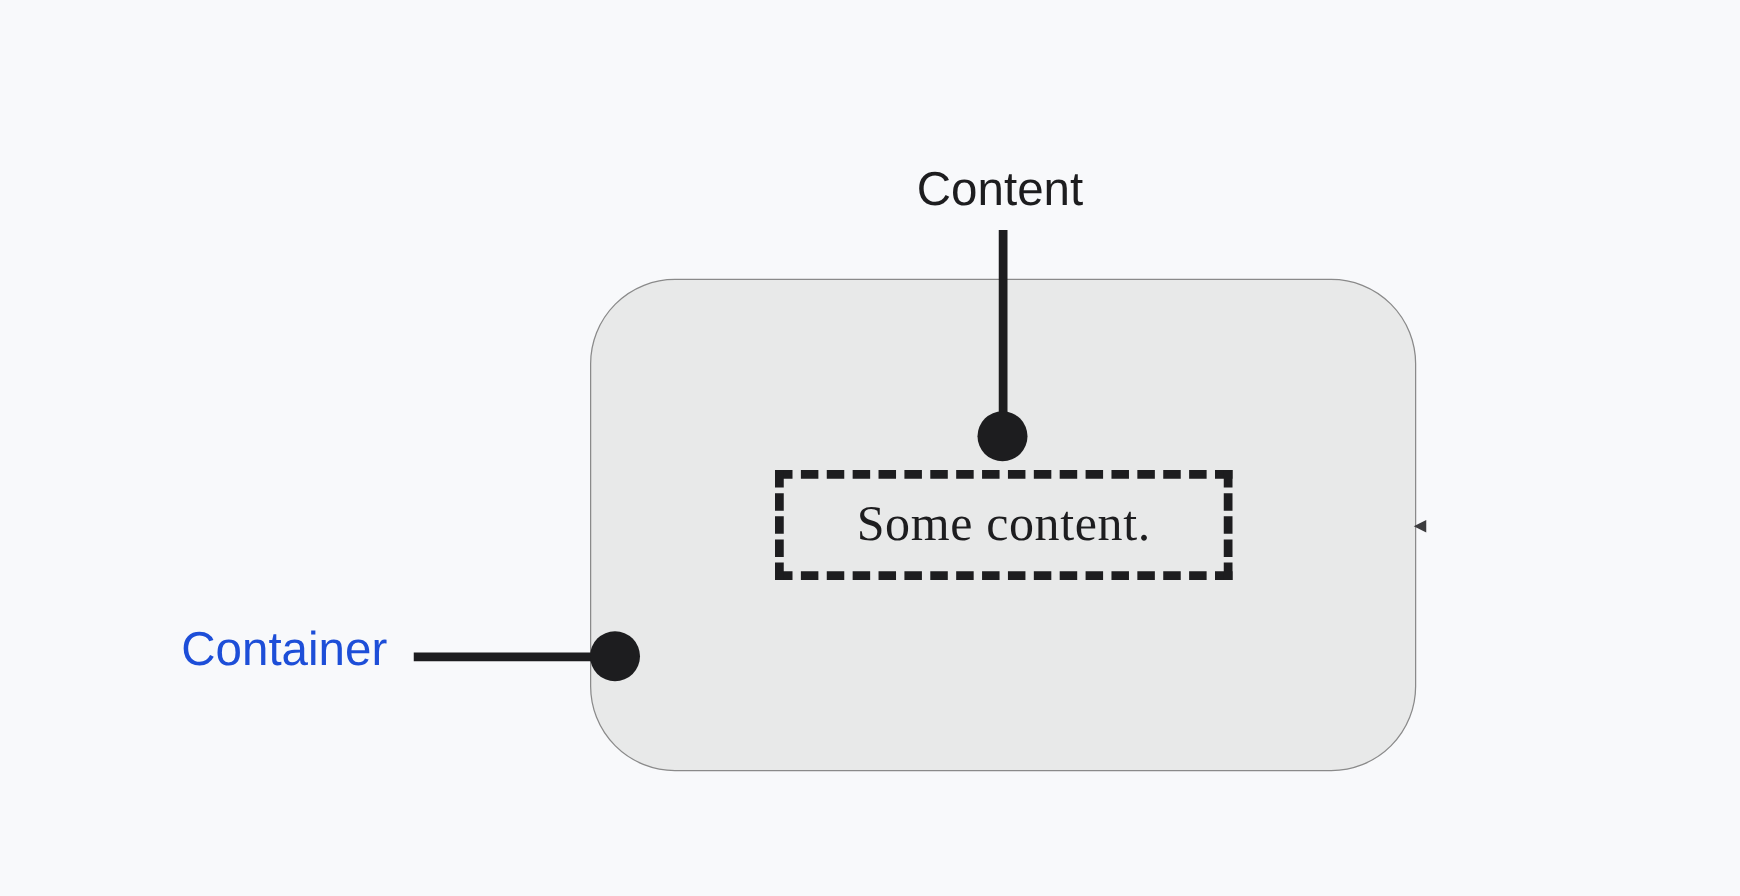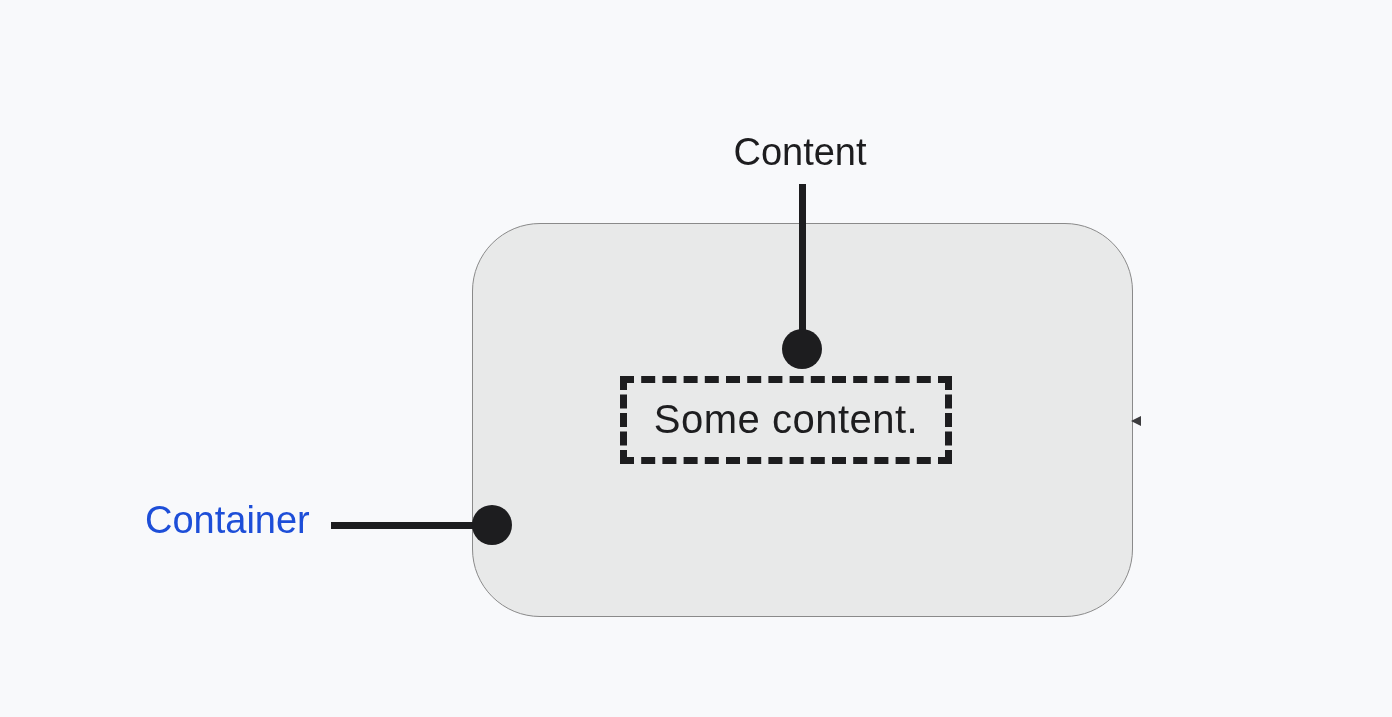--- a/index.html
+++ b/index.html
@@ -25,26 +25,27 @@
     height: 394px;
     background: #e8e9e9;
     border: 1px solid #8a8a8a;
     border-radius: 68px;
   }
   
   .dashed-box {
     position: absolute;
     left: 620px;
     top: 339px;
-    width: 332px;
+    width: 366px;
     height: 88px;
     border: 7px dashed #1d1d1f;
     display: flex;
     align-items: center;
     justify-content: center;
+    font-family: Liberation Serif, serif;
   }
   .content-text {
     font-size: 40px;
     letter-spacing: 0.5px;
     color: #1d1d1f;
     white-space: nowrap;
     line-height: 1;
     padding-bottom: 2px;
   }
   

